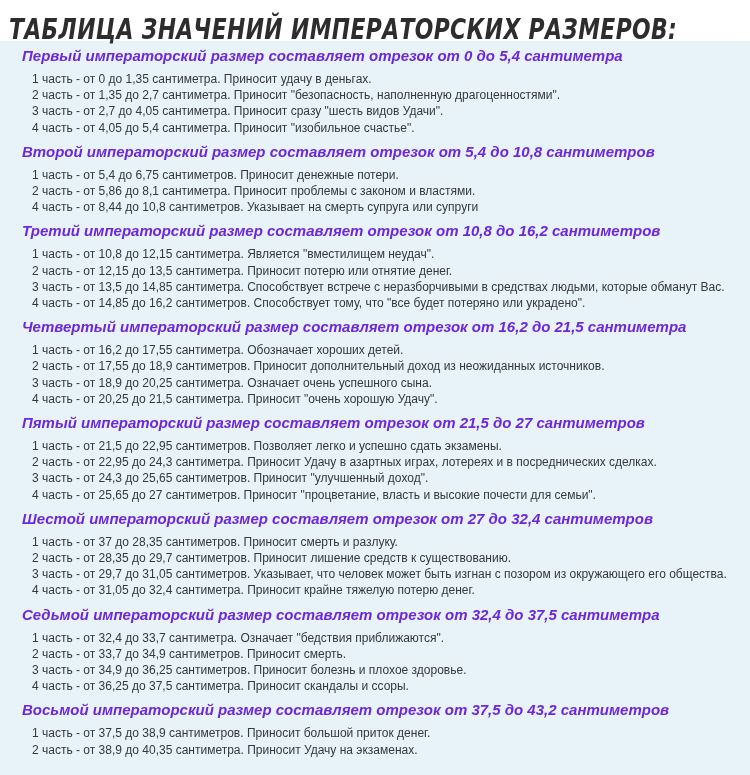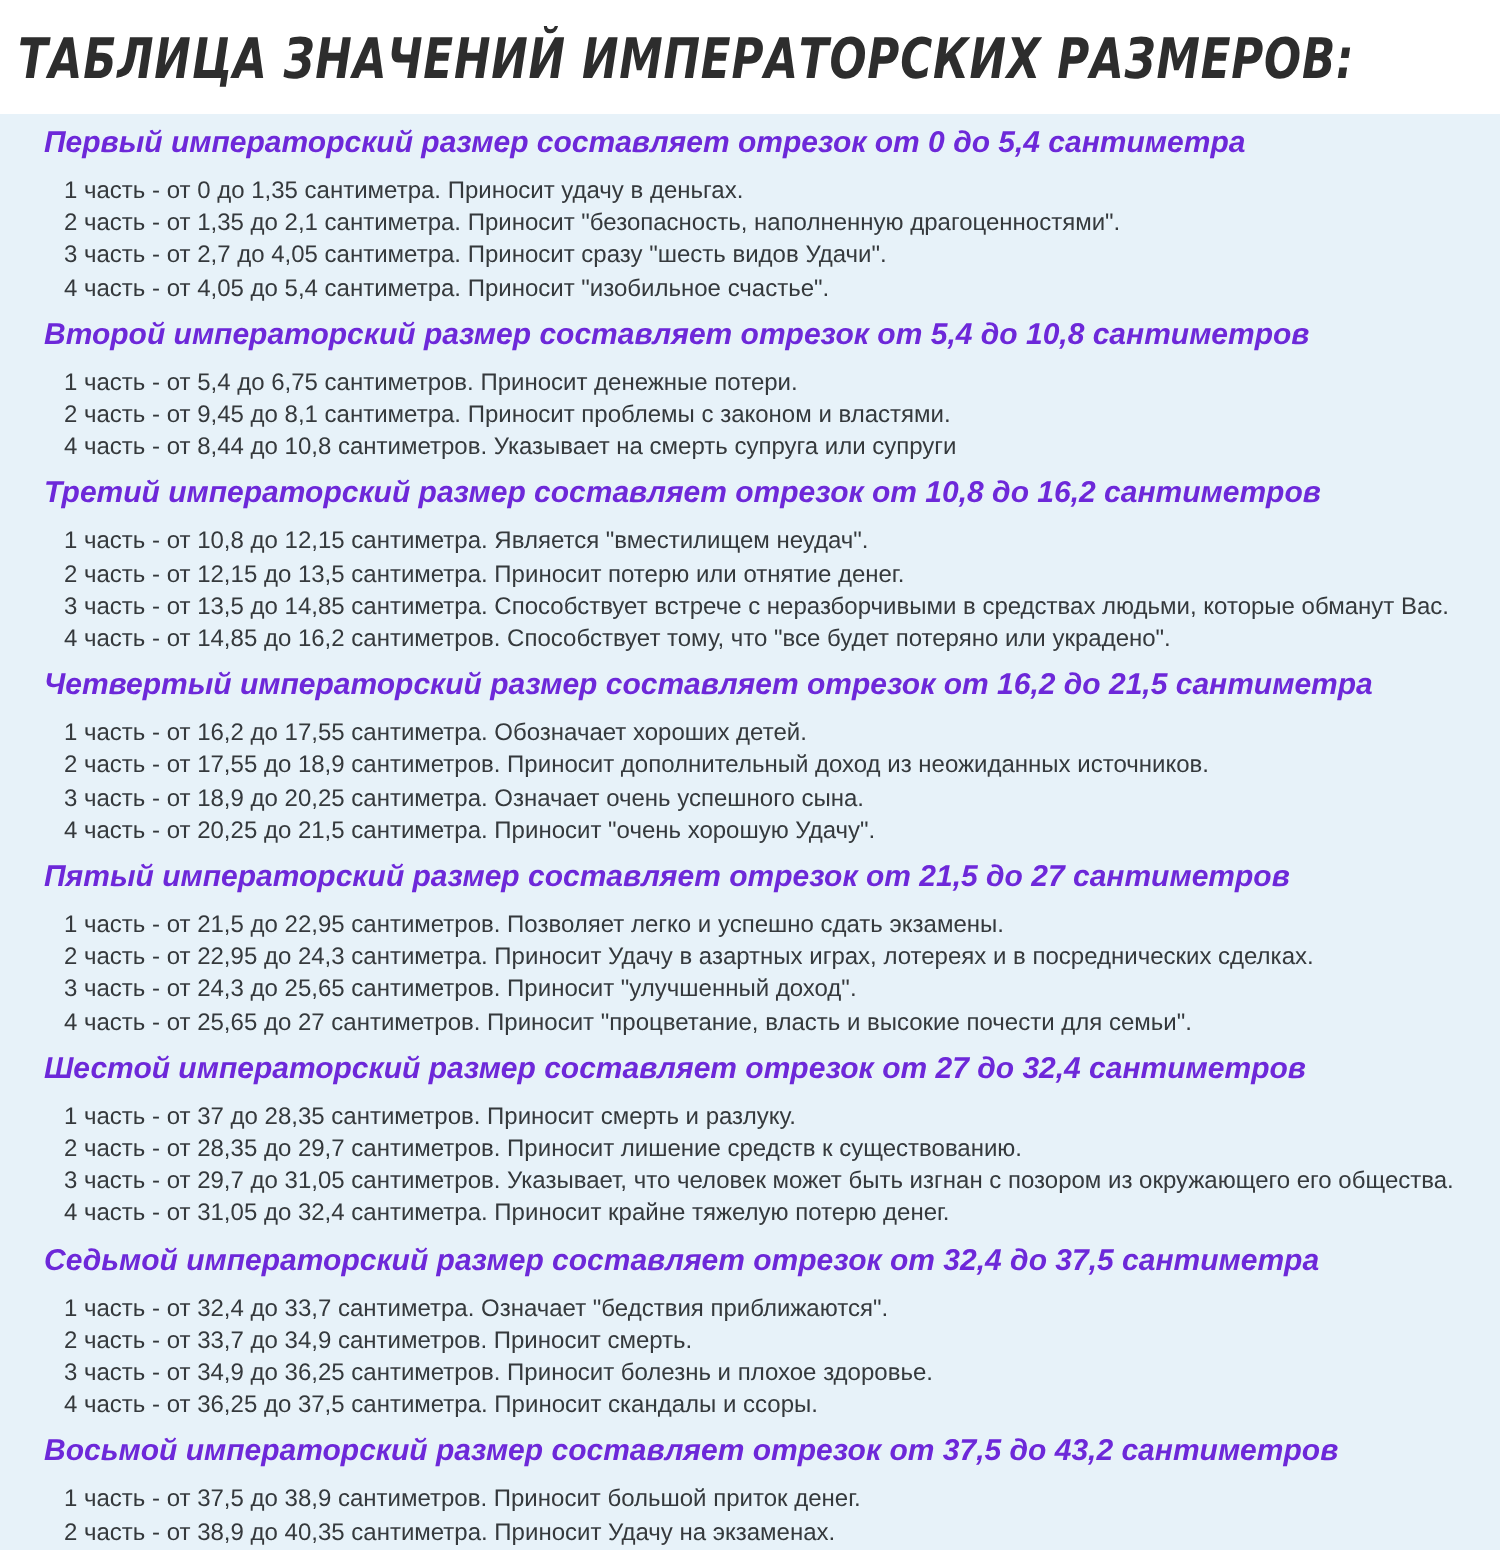--- a/index.html
+++ b/index.html
@@ -7,21 +7,21 @@
     padding: 0;
     background: #ffffff;
   }
   body {
     width: 750px;
     height: 775px;
     overflow: hidden;
     font-family: "Liberation Sans", sans-serif;
   }
   .header {
-    height: 57px;
+    height: 41px;
     box-sizing: border-box;
     padding: 13px 0 0 9px;
     background: #ffffff;
   }
   .page-title {
     margin: 0;
     font-family: "DejaVu Sans", sans-serif;
     font-weight: bold;
     font-style: italic;
     font-size: 28px;
@@ -64,30 +64,30 @@
 
 <div class="header">
   <h1 class="page-title">ТАБЛИЦА ЗНАЧЕНИЙ ИМПЕРАТОРСКИХ РАЗМЕРОВ:</h1>
 </div>
 
 <div class="panel" id="sections-panel">
     <div class="section">
       <h2 class="section-heading">Первый императорский размер составляет отрезок от 0 до 5,4 сантиметра</h2>
       <div class="body-lines">
         <p class="part-line">1 часть - от 0 до 1,35 сантиметра. Приносит удачу в деньгах.</p>
-        <p class="part-line">2 часть - от 1,35 до 2,1 сантиметра. Приносит "безопасность, наполненную драгоценностями".</p>
+        <p class="part-line">2 часть - от 1,35 до 2,7 сантиметра. Приносит "безопасность, наполненную драгоценностями".</p>
         <p class="part-line">3 часть - от 2,7 до 4,05 сантиметра. Приносит сразу "шесть видов Удачи".</p>
         <p class="part-line">4 часть - от 4,05 до 5,4 сантиметра. Приносит "изобильное счастье".</p>
       </div>
     </div>
     <div class="section">
       <h2 class="section-heading">Второй императорский размер составляет отрезок от 5,4 до 10,8 сантиметров</h2>
       <div class="body-lines">
         <p class="part-line">1 часть - от 5,4 до 6,75 сантиметров. Приносит денежные потери.</p>
-        <p class="part-line">2 часть - от 9,45 до 8,1 сантиметра. Приносит проблемы с законом и властями.</p>
+        <p class="part-line">2 часть - от 5,86 до 8,1 сантиметра. Приносит проблемы с законом и властями.</p>
         <p class="part-line">4 часть - от 8,44 до 10,8 сантиметров. Указывает на смерть супруга или супруги</p>
       </div>
     </div>
     <div class="section">
       <h2 class="section-heading">Третий императорский размер составляет отрезок от 10,8 до 16,2 сантиметров</h2>
       <div class="body-lines">
         <p class="part-line">1 часть - от 10,8 до 12,15 сантиметра. Является "вместилищем неудач".</p>
         <p class="part-line">2 часть - от 12,15 до 13,5 сантиметра. Приносит потерю или отнятие денег.</p>
         <p class="part-line">3 часть - от 13,5 до 14,85 сантиметра. Способствует встрече с неразборчивыми в средствах людьми, которые обманут Вас.</p>
         <p class="part-line">4 часть - от 14,85 до 16,2 сантиметров. Способствует тому, что "все будет потеряно или украдено".</p>

